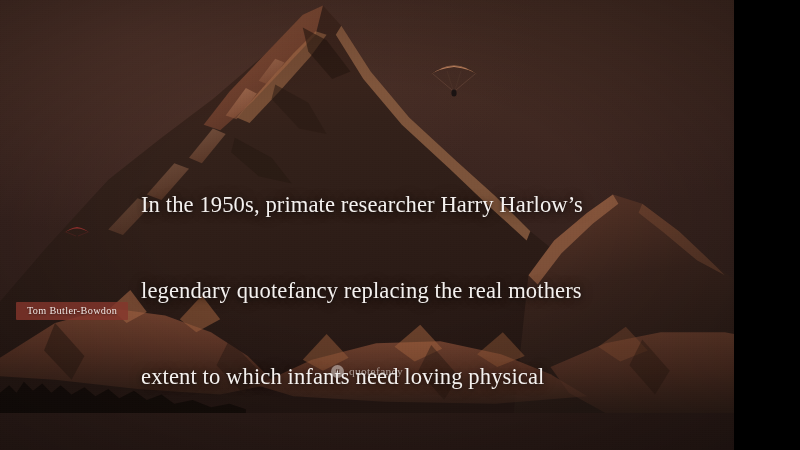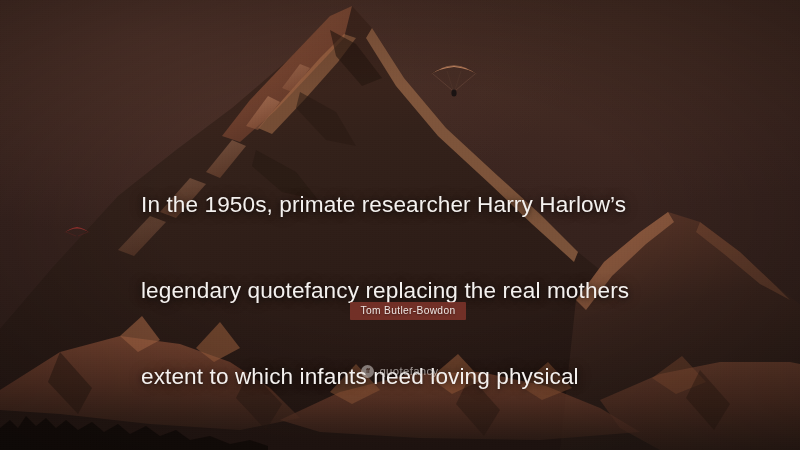--- a/index.html
+++ b/index.html
@@ -2,24 +2,24 @@
 <html><head>
 <meta charset="utf-8">
 <style>
   html, body {
     margin: 0;
     padding: 0;
     background: #000;
   }
   #card {
     position: relative;
-    width: 800px;
+    width: 734px;
     height: 450px;
     overflow: hidden;
-    font-family: Liberation Sans, sans-serif;
+    font-family: Liberation Serif, serif;
     background: #3a241d;
   }
 
   
   .photo {
     position: absolute;
     inset: 0;
     overflow: hidden;
   }
   .sky {
@@ -82,21 +82,21 @@
     white-space: pre-wrap;
   }
   .quote-line { display: block; }
 
   
   .author-wrap {
     position: absolute;
     left: 16px;
     right: 0;
     top: 300px;
-    text-align: center;
+    text-align: left;
   }
   .author {
     display: inline-block;
     padding: 2px 11px 3px 11px;
     background: rgba(132,54,44,0.80);
     color: #efe6e3;
     font-size: 10.2px;
     letter-spacing: .35px;
     line-height: 13px;
     border-radius: 1px;

